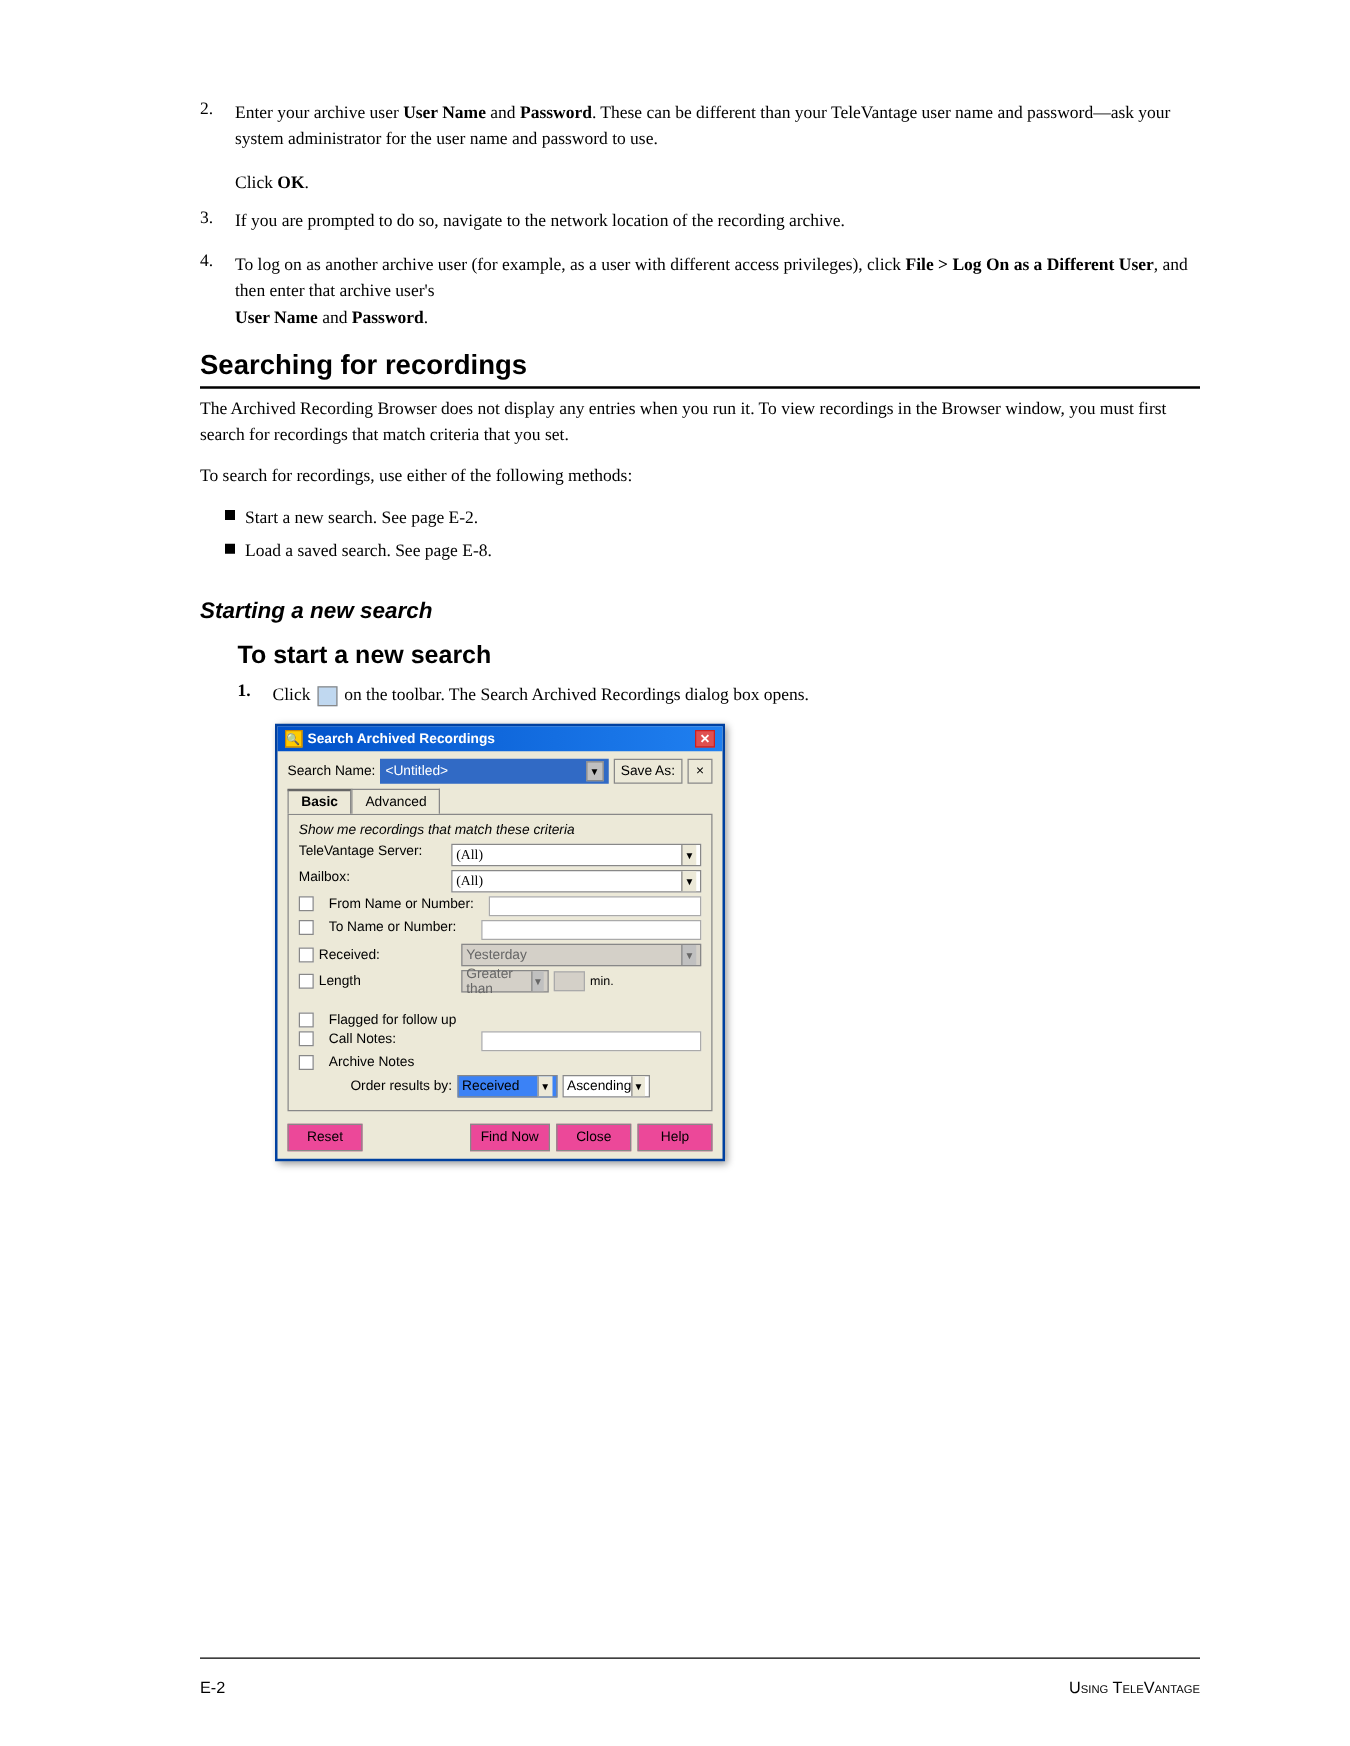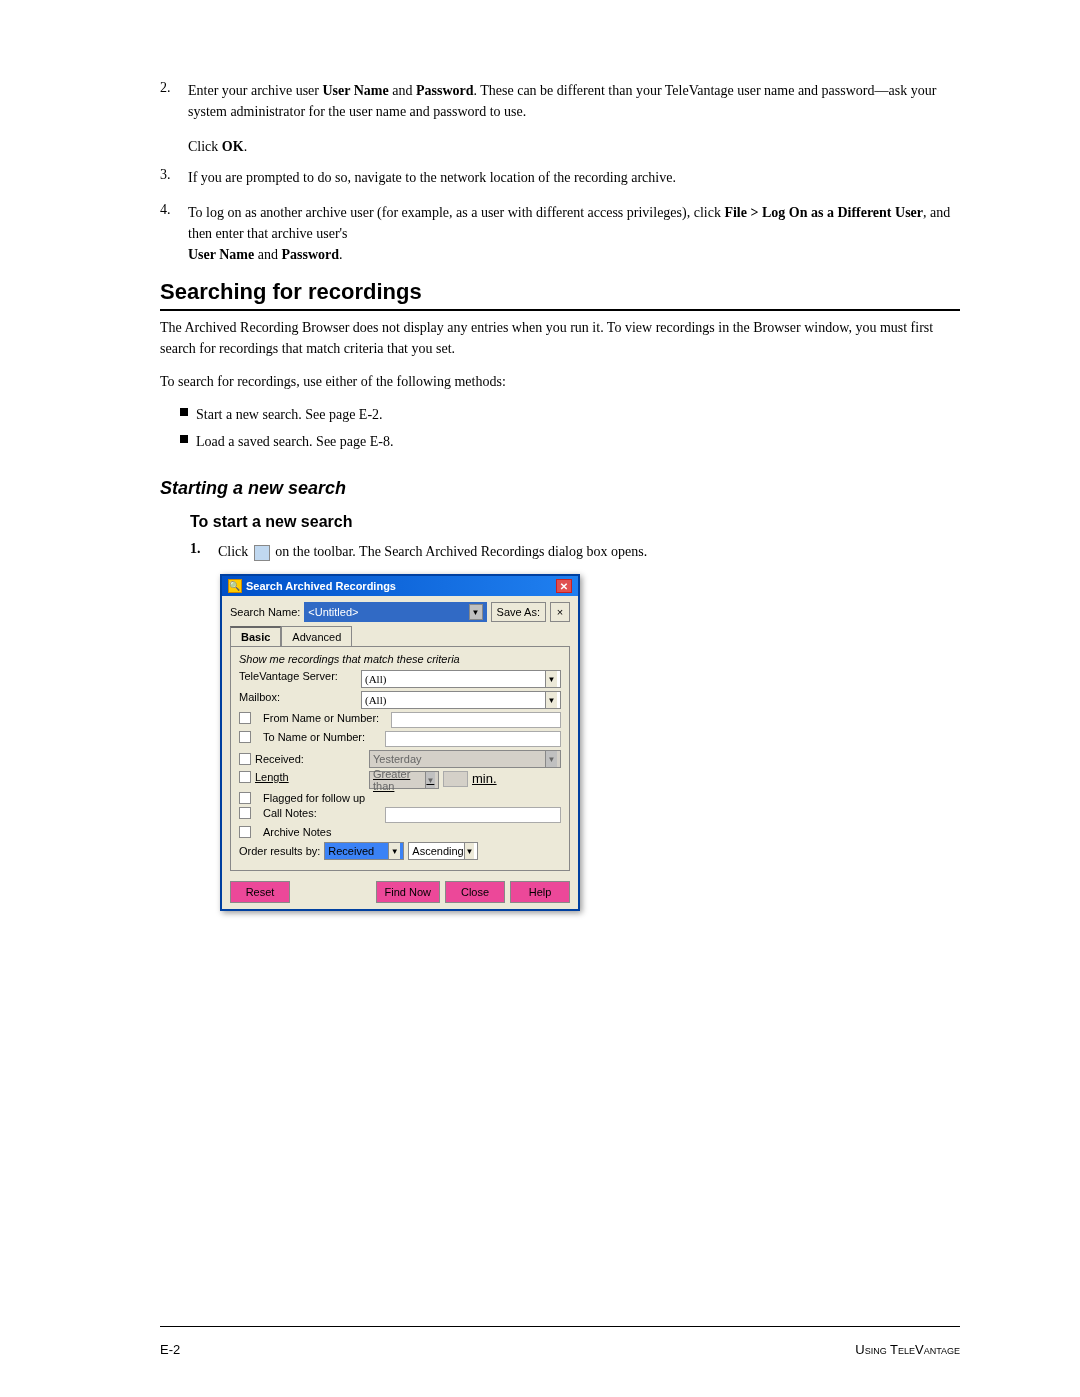--- a/index.html
+++ b/index.html
@@ -86,21 +86,21 @@
       font-size: 18px;
       font-weight: bold;
       font-style: italic;
       font-family: Arial, sans-serif;
       margin-top: 26px;
       margin-bottom: 14px;
     }
 
     
     .procedure-heading {
-      font-size: 16px;
+      font-size: 20px;
       font-weight: bold;
       font-family: Arial, sans-serif;
       margin-bottom: 10px;
       margin-left: 30px;
     }
 
     
     .step-line {
       display: flex;
       align-items: flex-start;
@@ -328,24 +328,23 @@
       border: 1px solid #888;
       font-size: 11px;
       display: flex;
       align-items: center;
       justify-content: space-between;
       padding: 0 3px;
       color: #666;
     }
     .length-row {
       display: flex;
-      align-items: flex-start;
+      align-items: center;
       gap: 4px;
-      margin-bottom: 3px;
-      text-decoration: underline;
+      margin-bottom: 16px;
     }
     .length-combo-disabled {
       width: 70px;
       height: 18px;
       background: #d4d0c8;
       border: 1px solid #888;
       font-size: 11px;
       display: flex;
       align-items: center;
       justify-content: space-between;
@@ -362,29 +361,30 @@
       justify-content: center;
       font-size: 8px;
     }
     .length-input-disabled {
       width: 25px;
       height: 16px;
       background: #d4d0c8;
       border: 1px solid #aaa;
     }
     .length-min-label {
-      font-size: 13px;
+      font-size: 10px;
     }
 
     .order-row {
       display: flex;
       align-items: center;
       gap: 4px;
       margin-top: 4px;
       margin-bottom: 4px;
+      justify-content: center;
     }
     .order-label {
       font-size: 11px;
       min-width: 70px;
     }
     .order-combo {
       width: 80px;
       height: 18px;
       background: #3b82f6;
       border: 1px solid #888;

